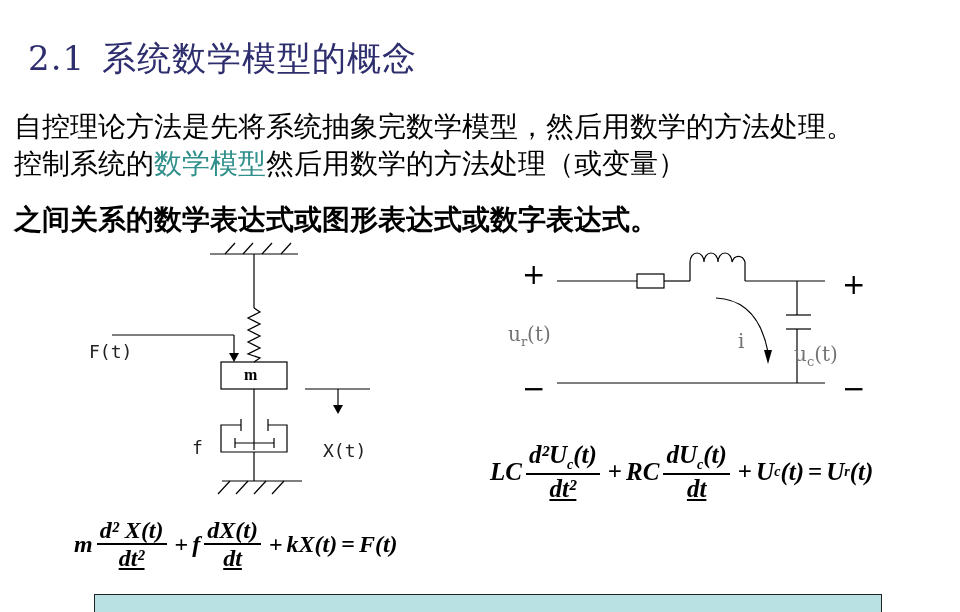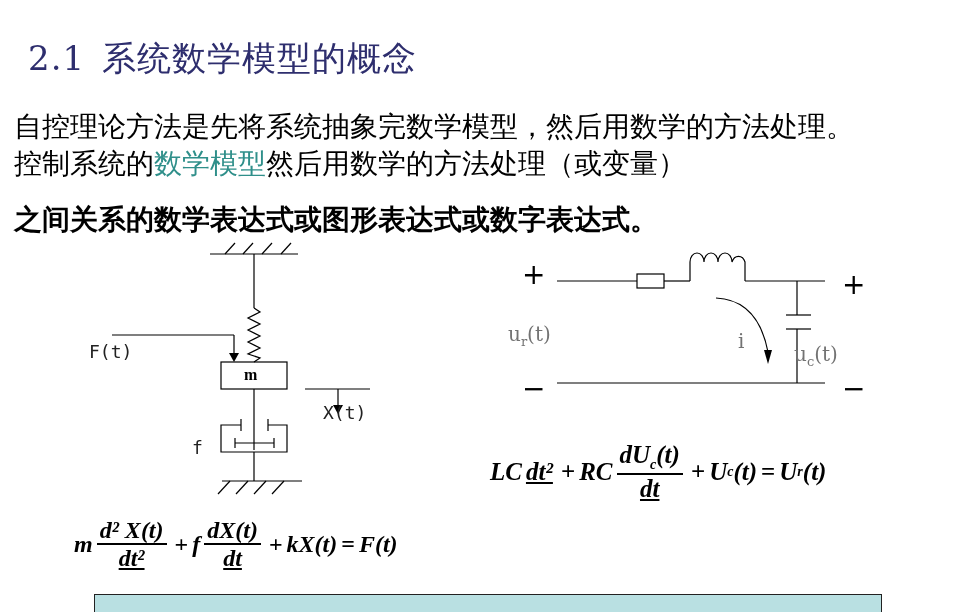--- a/index.html
+++ b/index.html
@@ -70,21 +70,21 @@
     <line x1="338" y1="389" x2="338" y2="405"></line>
   </g>
   <g fill="#000">
     <polygon points="229,353 239,353 234,362"></polygon>
     <polygon points="333,405 343,405 338,414"></polygon>
   </g>
 </svg>
 <div class="abs lbl" style="left:89px;top:341px;">F(t)</div>
 <div class="abs" style="left:244px;top:366px;font-family:'Liberation Serif',serif;font-weight:bold;font-size:16px;">m</div>
 <div class="abs lbl" style="left:192px;top:437px;">f</div>
-<div class="abs lbl" style="left:323px;top:402px;">X(t)</div>
+<div class="abs lbl" style="left:323px;top:440px;">X(t)</div>
 
 <svg class="abs" style="left:0;top:0;" width="960" height="612">
   <g stroke="#000" stroke-width="1.2" fill="none">
     <line x1="557" y1="281" x2="637" y2="281"></line>
     <rect x="637" y="274" width="27" height="14"></rect>
     <line x1="664" y1="281" x2="690" y2="281"></line>
 
     <path d="M690,281 L690,262 A7,9 0 0 1 704,262 A7,9 0 0 1 718,262 A7,9 0 0 1 732,262 A7,9 0 0 1 745,262 L745,281"></path>
     <line x1="745" y1="281" x2="825" y2="281"></line>
 
@@ -107,20 +107,21 @@
 <div class="abs" style="left:842px;top:268px;font-size:28px;font-family:'DejaVu Sans',sans-serif;">+</div>
 <div class="abs" style="left:842px;top:372px;font-size:28px;font-family:'DejaVu Sans',sans-serif;">−</div>
 <div class="abs clbl" style="left:794px;top:322px;margin-top:20px;">
   <span>u</span><sub style="font-size:13px;">c</sub><span>(t)</span>
 </div>
 <div class="abs clbl" style="left:738px;top:329px;">i</div>
 
 <div class="abs eq" style="left:490px;top:442px;font-size:25px;text-align:center;">
   <span>LC</span>
   <span class="frac">
+    <span class="n"><span>d²U</span><sub style="font-size:14px;">c</sub><span>(t)</span></span>
     <span class="d">dt²</span>
   </span>
   <span class="op">+</span>
   <span>RC</span>
   <span class="frac">
     <span class="n"><span>dU</span><sub style="font-size:14px;">c</sub><span>(t)</span></span>
     <span class="d">dt</span>
   </span>
   <span class="op">+</span>
   <span>U</span>

